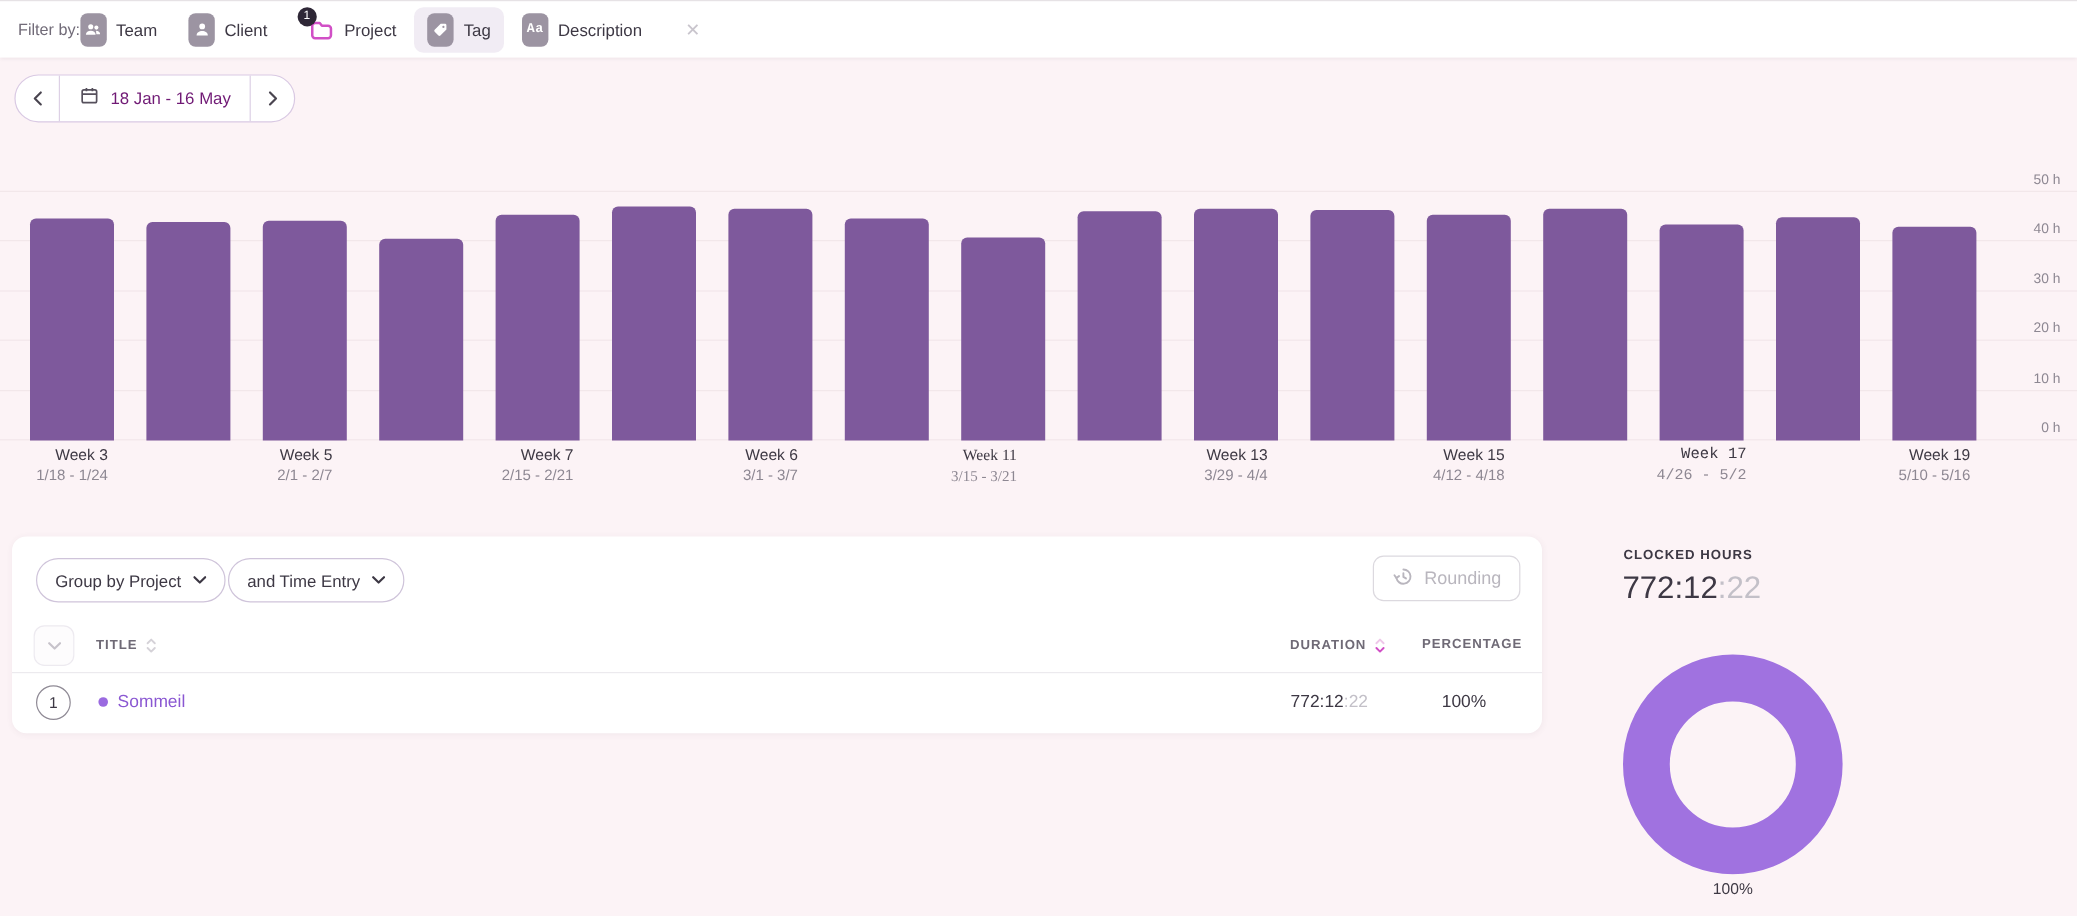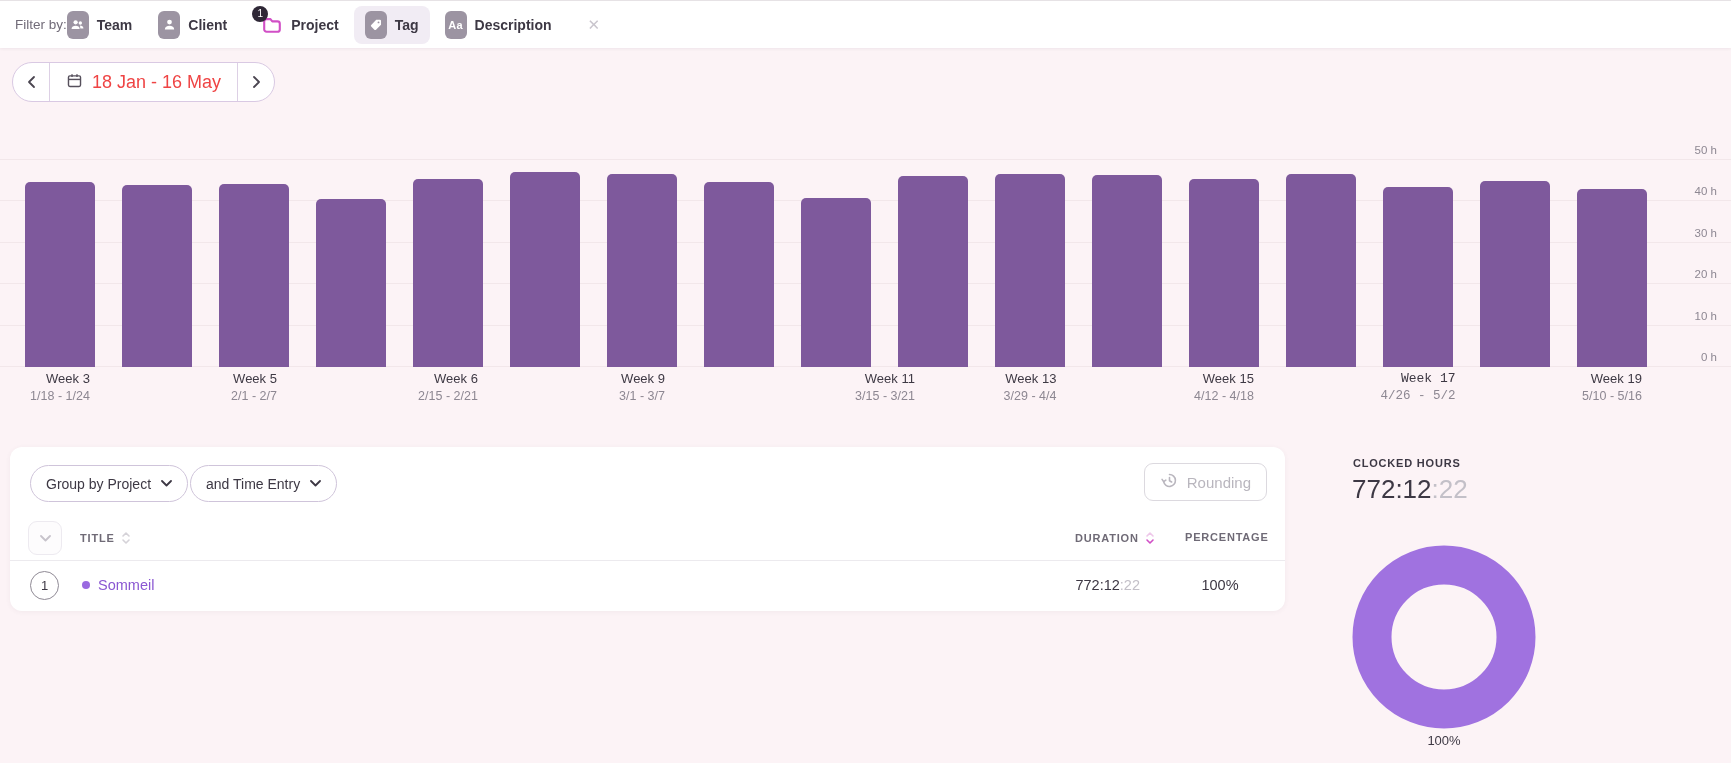--- a/index.html
+++ b/index.html
@@ -13,24 +13,24 @@
   }
   
   .topbar {
     position:absolute; left:0; top:0; width:1731px; height:48px;
     background:#ffffff; border-top:1px solid #e6e2e5;
     box-shadow:0 1px 3px rgba(60,40,70,.07);
     display:flex; align-items:center; padding-left:15px; z-index:5;
   }
   .filterby { font-size:13.5px; color:#716b78; }
   .fitem { display:flex; align-items:center; gap:8px; margin-right:26px; cursor:pointer; }
-  .fitem .glabel { font-size:14px; color:#3d3844;font-weight:bold; }
+  .fitem .glabel { font-size:14px; color:#3d3844; }
   .gicon {
     width:22px; height:28px; border-radius:6px; background:#9c94a2;
-    display:flex; align-items:center; justify-content:center; flex:0 0 auto;
+    display:flex; align-items:center; justify-content:center; flex:0 0 auto;font-family:Liberation Mono, monospace;
   }
   .gicon svg { display:block; }
   .gicon .aa { color:#fff; font-size:11px; font-weight:bold; letter-spacing:.3px; }
   .fitem.chip {
     background:#f1ecf4; border-radius:8px; padding:5px 11px; margin-left:-11px; margin-right:15px;
   }
   .proj-wrap { position:relative; width:22px; height:22px; }
   .badge {
     position:absolute; left:-9px; top:-8px; width:16px; height:16px; border-radius:50%;
     background:#2e2736; color:#fff; font-size:10px; display:flex; align-items:center; justify-content:center;
@@ -40,21 +40,21 @@
   
   .datenav {
     position:absolute; left:12px; top:62px; height:40px; background:#fff;
     border:1px solid #d9c9e3; border-radius:20px; display:flex; align-items:stretch; z-index:4;
   }
   .dn-btn { width:36px; display:flex; align-items:center; justify-content:center; cursor:pointer; color:#4a4550; }
   .dn-mid {
     border-left:1px solid #ddd0e5; border-right:1px solid #ddd0e5;
     display:flex; align-items:center; gap:9px; padding:0 16px; cursor:pointer;
   }
-  .dn-mid .dtext { font-size:18px; color:#ef4444; }
+  .dn-mid .dtext { font-size:14px; color:#701a75; }
   
   .plot { position:absolute; left:0; top:110px; width:1731px; height:257px; }
   .gridline { position:absolute; left:0; width:1731px; height:1px; background:#f2e7ea; }
   .ytick { position:absolute; right:14px; font-size:11.5px; color:#8d8792; }
   .bar { position:absolute; width:70px; border-radius:5px 5px 0 0; bottom:0; }
   .xlabels { position:absolute; left:0; top:371px; width:1731px; height:42px; }
   .xl { position:absolute; transform:translateX(-50%); text-align:right; white-space:nowrap; }
   .xl .wk { font-size:13px; color:#3e3944; }
   .xl .dt { font-size:12.5px; color:#8d8792; margin-top:3px; }
   
@@ -211,28 +211,28 @@
 <div class="xlabels" id="xlabels">
     <div class="xl" style="left: 60px;">
       <div class="wk">Week 3</div>
       <div class="dt">1/18 - 1/24</div>
     </div>
     <div class="xl" style="left: 254px;">
       <div class="wk">Week 5</div>
       <div class="dt">2/1 - 2/7</div>
     </div>
     <div class="xl" style="left: 448px;">
+      <div class="wk">Week 7</div>
+      <div class="dt">2/15 - 2/21</div>
+    </div>
+    <div class="xl" style="left: 642px;">
       <div class="wk">Week 6</div>
-      <div class="dt">2/15 - 2/21</div>
-    </div>
-    <div class="xl" style="left: 642px;">
-      <div class="wk">Week 9</div>
       <div class="dt">3/1 - 3/7</div>
     </div>
-    <div class="xl" style="left: 885px;">
+    <div class="xl" style="left: 820px; font-family: Liberation Serif, serif;">
       <div class="wk">Week 11</div>
       <div class="dt">3/15 - 3/21</div>
     </div>
     <div class="xl" style="left: 1030px;">
       <div class="wk">Week 13</div>
       <div class="dt">3/29 - 4/4</div>
     </div>
     <div class="xl" style="left: 1224px;">
       <div class="wk">Week 15</div>
       <div class="dt">4/12 - 4/18</div>

